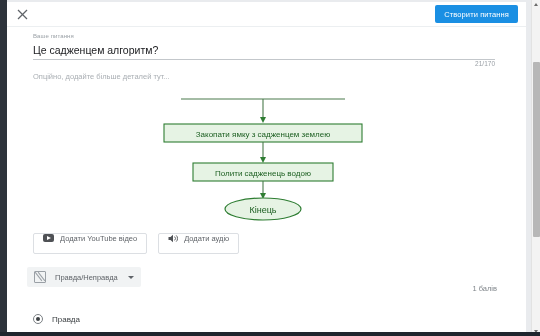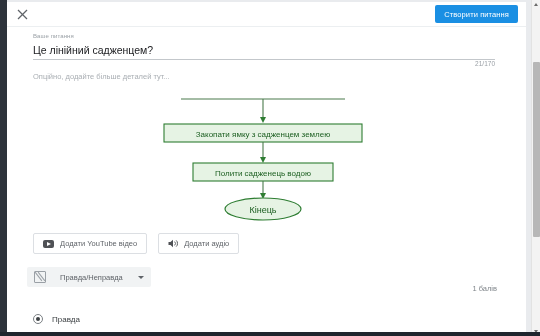--- a/index.html
+++ b/index.html
@@ -136,21 +136,20 @@
     left: 26px; top: 206px;
     display: flex;
     gap: 11px;
   }
   .media-btn {
     height: 19px;
     border: 1px solid #dcdfe3;
     border-radius: 2px;
     background: #ffffff;
     display: flex;
-    align-items: center;
     padding: 0 9px;
     gap: 6px;
     font-size: 7.5px;
     color: #5f6368;
     cursor: pointer;
     white-space: nowrap;
     font-family: "Liberation Sans", sans-serif;
   }
   .yt-icon {
     width: 11px; height: 8px;
@@ -174,21 +173,21 @@
     left: 20px; top: 240px;
     width: 470px;
     height: 20px;
   }
   #type-chip {
     position: absolute;
     left: 0; top: 0;
     height: 20px;
     display: flex;
     align-items: center;
-    gap: 14px;
+    gap: 9px;
     padding: 0 7px;
     background: #f1f3f4;
     border-radius: 2px;
     font-size: 7.5px;
     color: #5f6368;
     cursor: pointer;
     white-space: nowrap;
   }
   .tf-icon {
     width: 10px; height: 10px;
@@ -322,21 +321,21 @@
           <line x1="10" y1="1" x2="1" y2="10" stroke="#5f6368" stroke-width="1.2"></line>
         </svg>
       </div>
       <button id="create-btn">Створити питання</button>
     </div>
 
     <div id="scroll-body">
 
       <div id="q-field">
         <div id="q-label">Ваше питання</div>
-        <div id="q-value">Це лінійний саджeнцем?</div>
+        <div id="q-value">Це саджeнцем алгоритм?</div>
         <div id="q-underline"></div>
         <div id="q-counter">21/170</div>
       </div>
 
       <div id="desc-field">
         <div id="desc-placeholder">Опційно, додайте більше деталей тут...</div>
       </div>
 
       <div id="flow-wrap">
         <svg id="flow-svg" width="260" height="132" viewBox="0 0 260 132">

